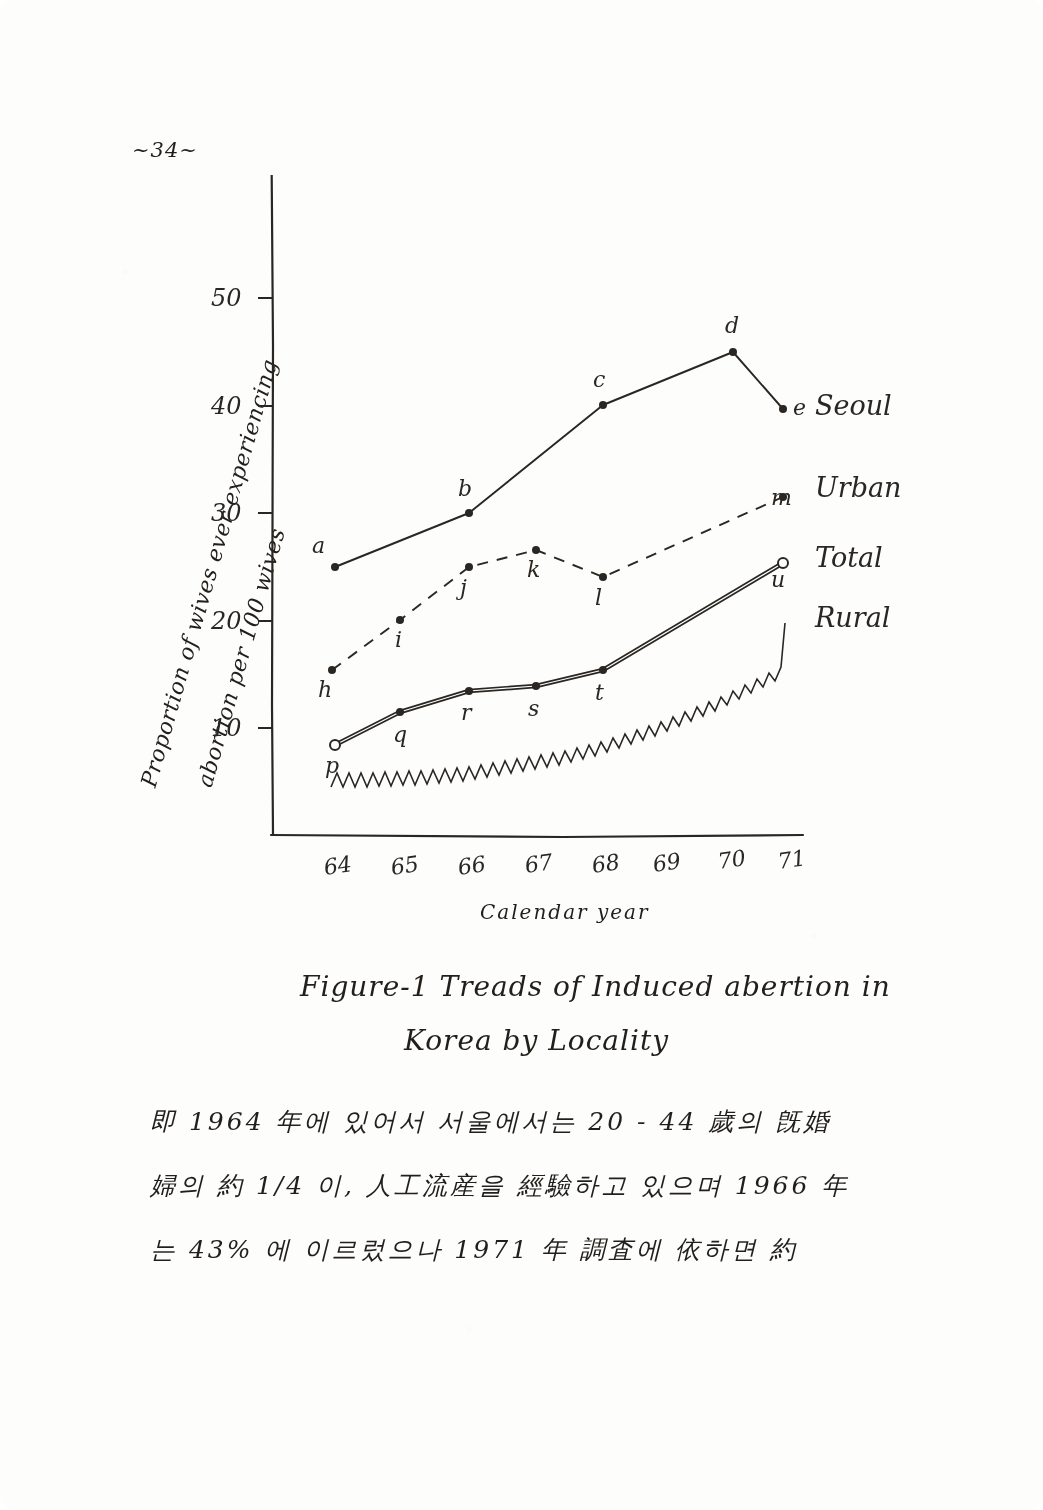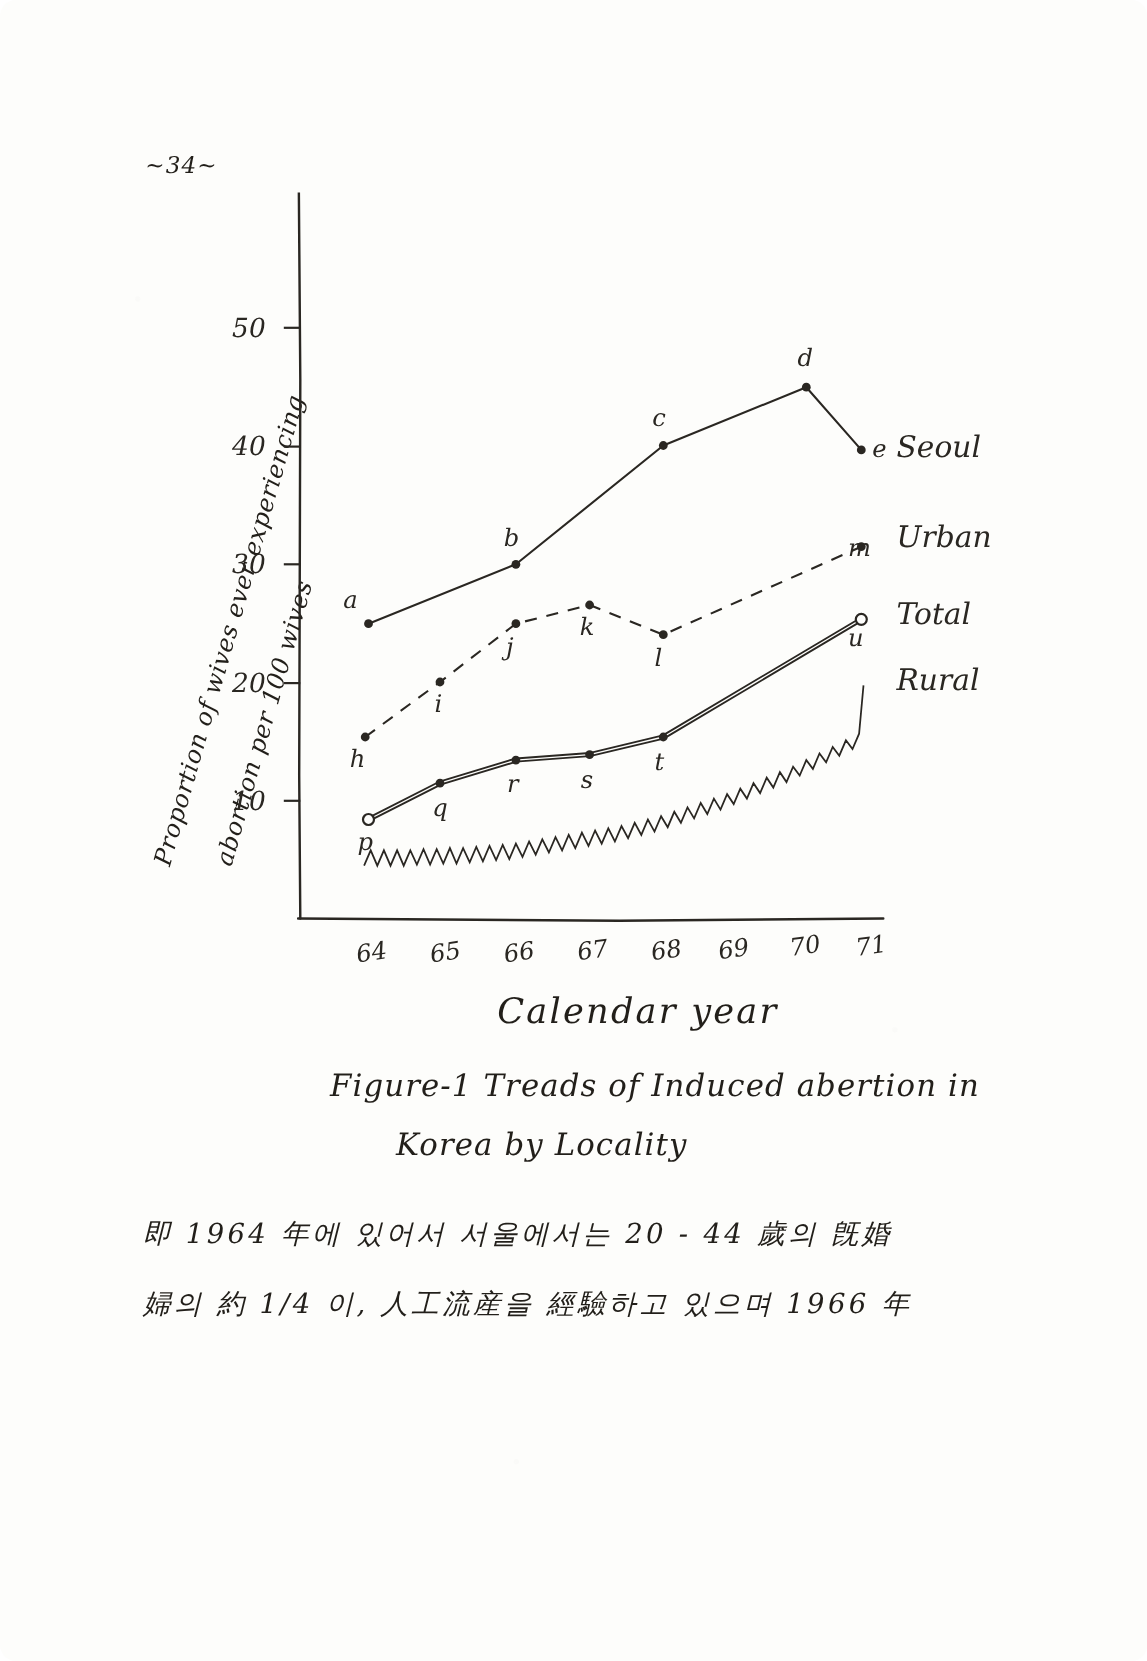--- a/index.html
+++ b/index.html
@@ -62,50 +62,50 @@
     white-space: nowrap;
     font-size: 22px;
     font-style: italic;
     letter-spacing: 0.5px;
   }
   #ylabel-1 { left: 22px; top: 540px; }
   #ylabel-2 { left: 78px; top: 540px; }
 
   #xlabel {
     position: absolute;
-    left: 452px;
+    left: 480px;
     top: 900px;
-    font-size: 32px;
+    font-size: 20px;
     letter-spacing: 2px;
   }
   #figure-caption {
     position: absolute;
     left: 300px;
     top: 960px;
     width: 700px;
     font-size: 28px;
     font-style: italic;
     line-height: 54px;
     letter-spacing: 1px;
   }
   #figure-caption .cap-line2 {
     display: block;
-    margin-left: 60px;
+    margin-left: 104px;
   }
   #body-text {
     position: absolute;
     left: 130px;
     top: 1090px;
     width: 800px;
     font-size: 25px;
     line-height: 64px;
     letter-spacing: 3px;
     font-style: italic;
   }
-  #body-text .tline { display: block; white-space: nowrap; }
+  #body-text .tline { display: block; white-space: nowrap; margin-left: 20px; }
   .legend-text {
     font-style: italic;
   }
 </style>
 </head>
 <body>
 <div id="page">
 
 <div class="handwrite" id="page-number">~34~</div>
 
@@ -225,15 +225,16 @@
 <div id="xlabel" class="handwrite">Calendar year</div>
 
 <div id="figure-caption" class="handwrite">
   <span>Figure-1  Treads of Induced abertion in</span>
   <span class="cap-line2">Korea   by  Locality</span>
 </div>
 
 <div id="body-text" class="handwrite">
   <span class="tline">即  1964 年에  있어서  서울에서는  20 - 44 歲의  旣婚</span>
   <span class="tline">婦의  約 1/4 이, 人工流産을  經驗하고  있으며  1966 年</span>
+  <span class="tline">는  43% 에  이르렀으나  1971 年  調査에  依하면  約</span>
 </div>
 
 </div>
 
 </body></html>

